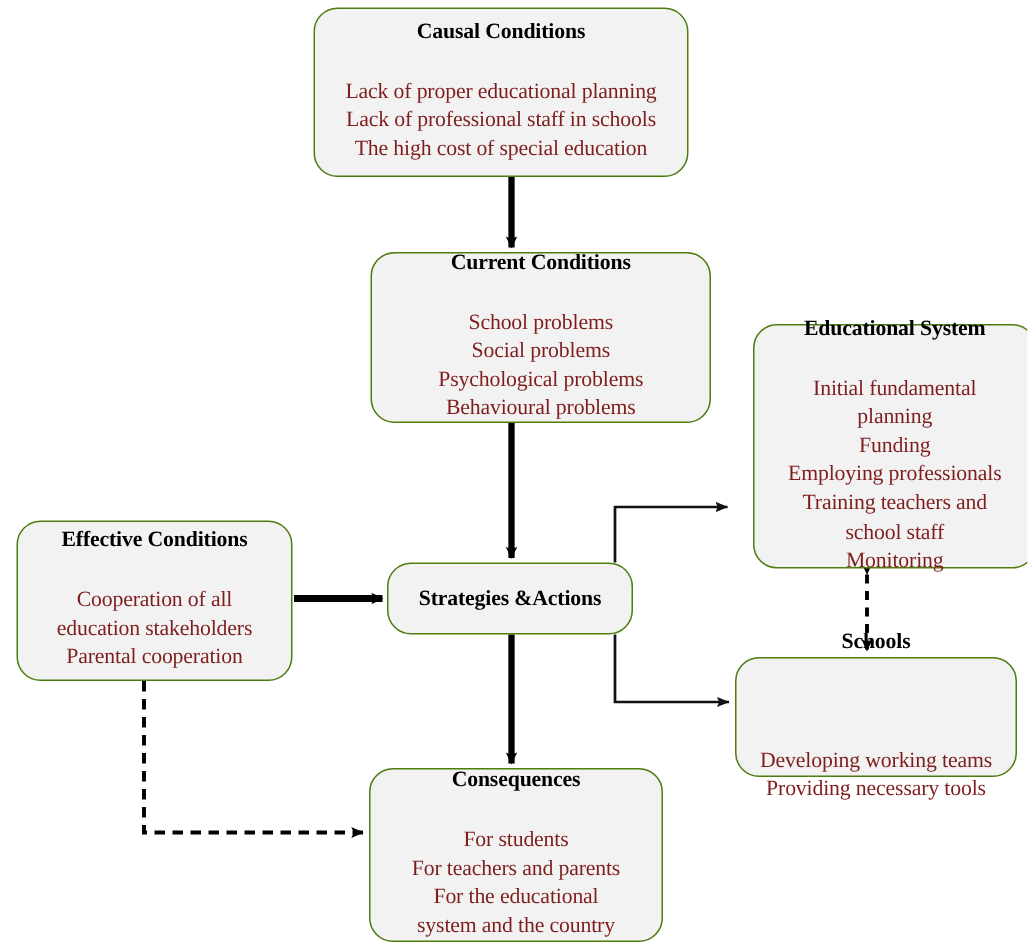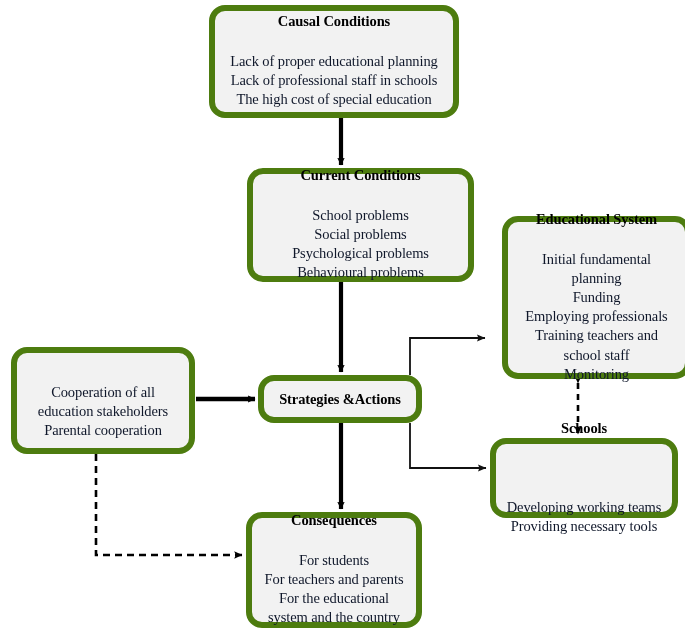--- a/index.html
+++ b/index.html
@@ -21,54 +21,54 @@
     left: 0;
     top: 0;
     width: 685px;
     height: 633px;
     pointer-events: none;
   }
   .node {
     position: absolute;
     box-sizing: border-box;
     background: #f2f2f2;
-    border: 6px solid #4d7c0f;
+    border: 1px solid #4d7c0f;
     border-radius: 16px;
     text-align: center;
     display: flex;
     flex-direction: column;
     align-items: center;
     justify-content: center;
     z-index: 2;
   }
   .node-title {
     font-weight: bold;
     font-size: 14.5px;
     line-height: 1.15;
     color: #000000;
     letter-spacing: -0.1px;
   }
   .node-body {
     font-size: 14.5px;
     line-height: 1.32;
-    color: #0f172a;
+    color: #7f1d1d;
     margin-top: 22px;
     white-space: pre-line;
     letter-spacing: -0.1px;
   }
   .node.title-only .node-title { margin: 0; }
 
   
   #node-causal        { left: 209px; top: 5px;   width: 250px; height: 113px; }
   #node-current       { left: 247px; top: 168px; width: 227px; height: 114px; }
   #node-educational   { left: 502px; top: 216px; width: 189px; height: 163px; align-items: center; }
   #node-effective     { left: 11px;  top: 347px; width: 184px; height: 107px; }
   #node-strategies    { left: 258px; top: 375px; width: 164px; height: 48px; }
   #node-schools       { left: 490px; top: 438px; width: 188px; height: 80px; gap: 40px; }
-  #node-consequences  { left: 246px; top: 512px; width: 176px; height: 116px; }
+  #node-consequences  { left: 246px; top: 512px; width: 196px; height: 116px; }
 </style>
 </head>
 <body>
 
 <div id="diagram-canvas">
 
   <svg id="connector-layer" viewBox="0 0 685 633" width="685" height="633" xmlns="http://www.w3.org/2000/svg">
     <defs>
       <marker id="arrow-thick" markerWidth="9" markerHeight="9" refX="7.4" refY="4.5" orient="auto" markerUnits="userSpaceOnUse">
         <path d="M0,0.7 L8,4.5 L0,8.3 L1.6,4.5 Z" fill="#000000"></path>
@@ -118,20 +118,21 @@
     <div class="node-body">Initial fundamental
 planning
 Funding
 Employing professionals
 Training teachers and
 school staff
 Monitoring</div>
   </div>
 
   <div class="node" id="node-effective">
+    <div class="node-title">Effective Conditions</div>
     <div class="node-body">Cooperation of all
 education stakeholders
 Parental cooperation</div>
   </div>
 
   <div class="node title-only" id="node-strategies">
     <div class="node-title">Strategies &amp;Actions</div>
 
   </div>
 

